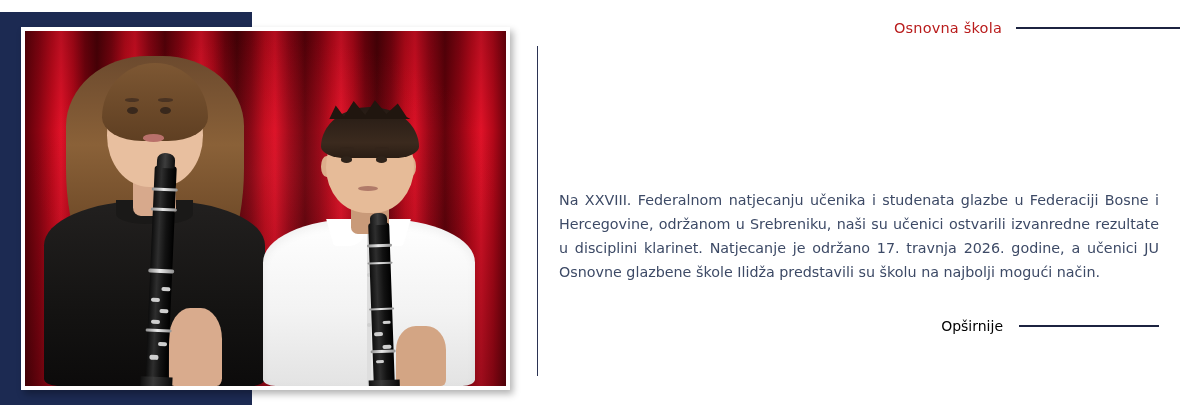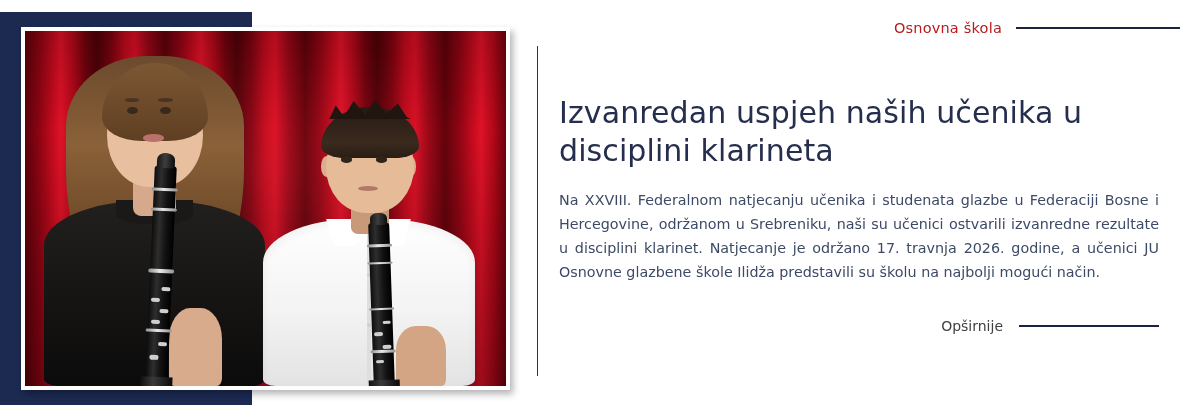--- a/index.html
+++ b/index.html
@@ -458,21 +458,21 @@
     position: absolute;
     right: 41px;
     top: 318px;
     display: flex;
     align-items: center;
     gap: 16px;
     cursor: pointer;
   }
   .more-label {
     font-size: 14px;
-    color: #404040;
+    color: #000000;
     white-space: nowrap;
   }
   .more-rule {
     width: 140px;
     height: 1.6px;
     background: #1c2340;
   }
 </style>
 </head>
 <body>
@@ -557,21 +557,20 @@
 
   <div class="divider"></div>
 
   <div class="content">
 
     <div class="eyebrow-row">
       <span class="eyebrow-label">Osnovna škola</span>
       <span class="eyebrow-rule"></span>
     </div>
 
-    <h1 class="headline">Izvanredan uspjeh naših učenika u disciplini klarineta</h1>
 
     <p class="body-copy">Na XXVIII. Federalnom natjecanju učenika i studenata glazbe u Federaciji Bosne i Hercegovine, održanom u Srebreniku, naši su učenici ostvarili izvanredne rezultate u disciplini klarinet. Natjecanje je održano 17. travnja 2026. godine, a učenici JU Osnovne glazbene škole Ilidža predstavili su školu na najbolji mogući način.</p>
 
     <div class="more-row">
       <span class="more-label">Opširnije</span>
       <span class="more-rule"></span>
     </div>
 
   </div>
 </div>

